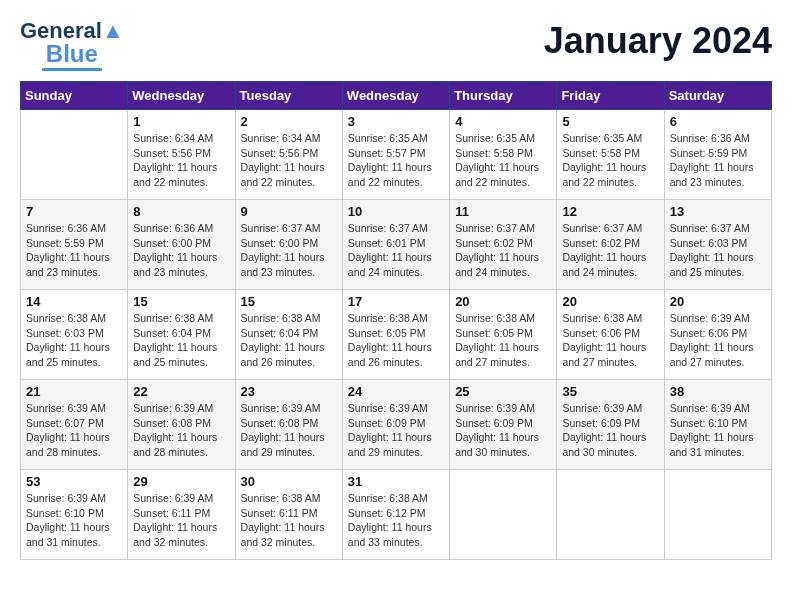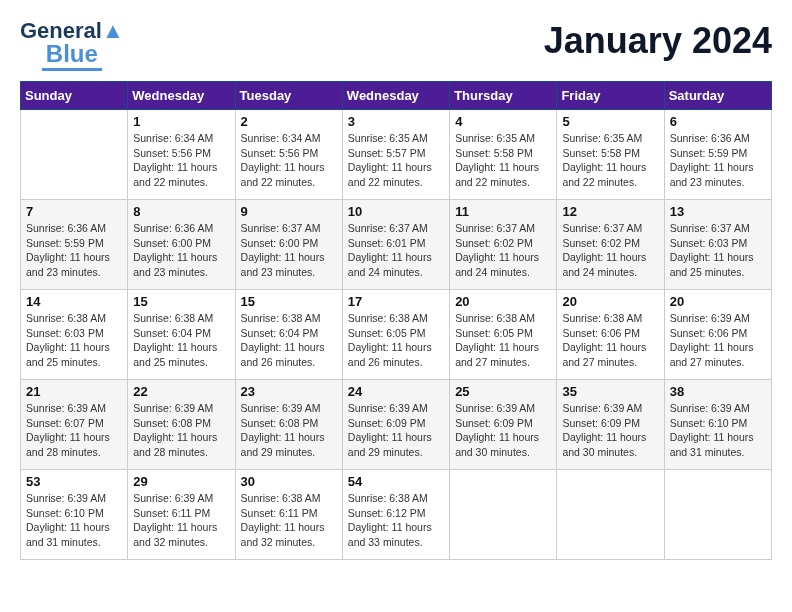--- a/index.html
+++ b/index.html
@@ -350,21 +350,21 @@
         </td>
         <td>
           <span class="day-number">30</span>
           <div class="day-info">
             <div>Sunrise: 6:38 AM</div>
             <div>Sunset: 6:11 PM</div>
             <div>Daylight: 11 hours and 32 minutes.</div>
           </div>
         </td>
         <td>
-          <span class="day-number">54</span>
+          <span class="day-number">31</span>
           <div class="day-info">
             <div>Sunrise: 6:38 AM</div>
             <div>Sunset: 6:12 PM</div>
             <div>Daylight: 11 hours and 33 minutes.</div>
           </div>
         </td>
         <td class="empty-cell"></td>
         <td class="empty-cell"></td>
         <td class="empty-cell"></td>
       </tr>

